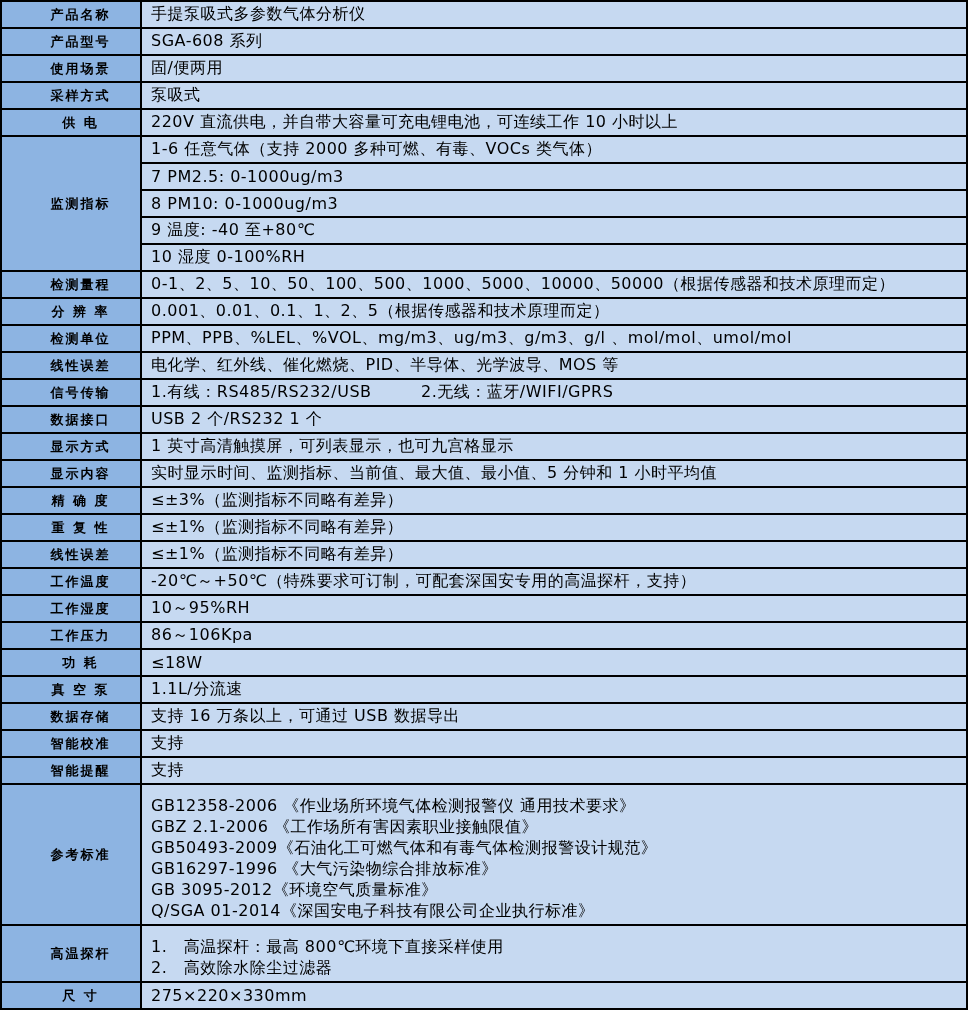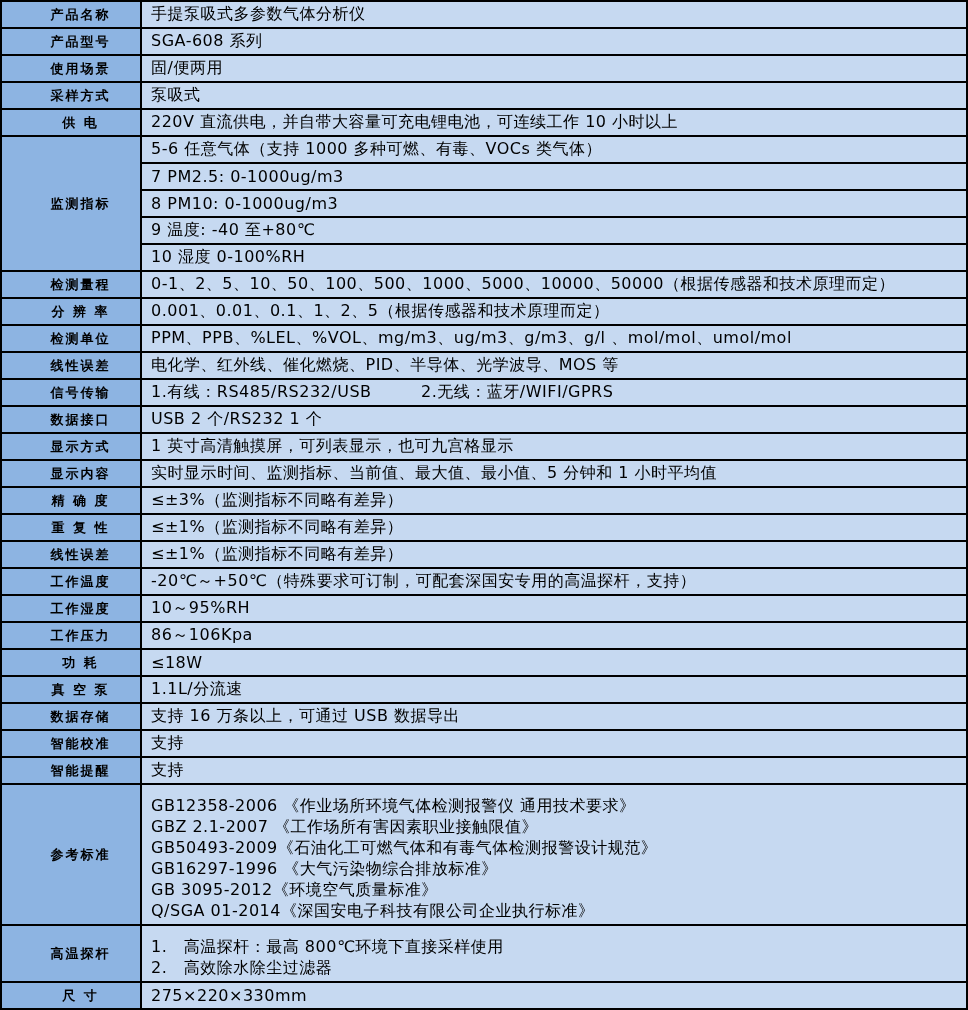--- a/index.html
+++ b/index.html
@@ -59,21 +59,21 @@
       <td class="lbl">采样方式</td>
       <td class="val">泵吸式</td>
     </tr>
     <tr class="std">
       <td class="lbl">供    电</td>
       <td class="val">220V 直流供电，并自带大容量可充电锂电池，可连续工作 10 小时以上</td>
     </tr>
 
     <tr class="std">
       <td class="lbl" rowspan="5">监测指标</td>
-      <td class="val">5-6 任意气体（支持 1000 多种可燃、有毒、VOCs 类气体）</td>
+      <td class="val">1-6 任意气体（支持 2000 多种可燃、有毒、VOCs 类气体）</td>
     </tr>
     <tr class="std">
       <td class="val">7 PM2.5: 0-1000ug/m3</td>
     </tr>
     <tr class="std">
       <td class="val">8 PM10: 0-1000ug/m3</td>
     </tr>
     <tr class="std">
       <td class="val">9 温度: -40 至+80℃</td>
     </tr>
@@ -155,21 +155,21 @@
     </tr>
     <tr class="std">
       <td class="lbl">智能提醒</td>
       <td class="val">支持</td>
     </tr>
 
     <tr>
       <td class="lbl">参考标准</td>
       <td class="val multiline">
         <div>GB12358-2006 《作业场所环境气体检测报警仪 通用技术要求》</div>
-        <div>GBZ 2.1-2007 《工作场所有害因素职业接触限值》</div>
+        <div>GBZ 2.1-2006 《工作场所有害因素职业接触限值》</div>
         <div>GB50493-2009《石油化工可燃气体和有毒气体检测报警设计规范》</div>
         <div>GB16297-1996 《大气污染物综合排放标准》</div>
         <div>GB 3095-2012《环境空气质量标准》</div>
         <div>Q/SGA 01-2014《深国安电子科技有限公司企业执行标准》</div>
       </td>
     </tr>
 
     <tr>
       <td class="lbl">高温探杆</td>
       <td class="val multiline">

